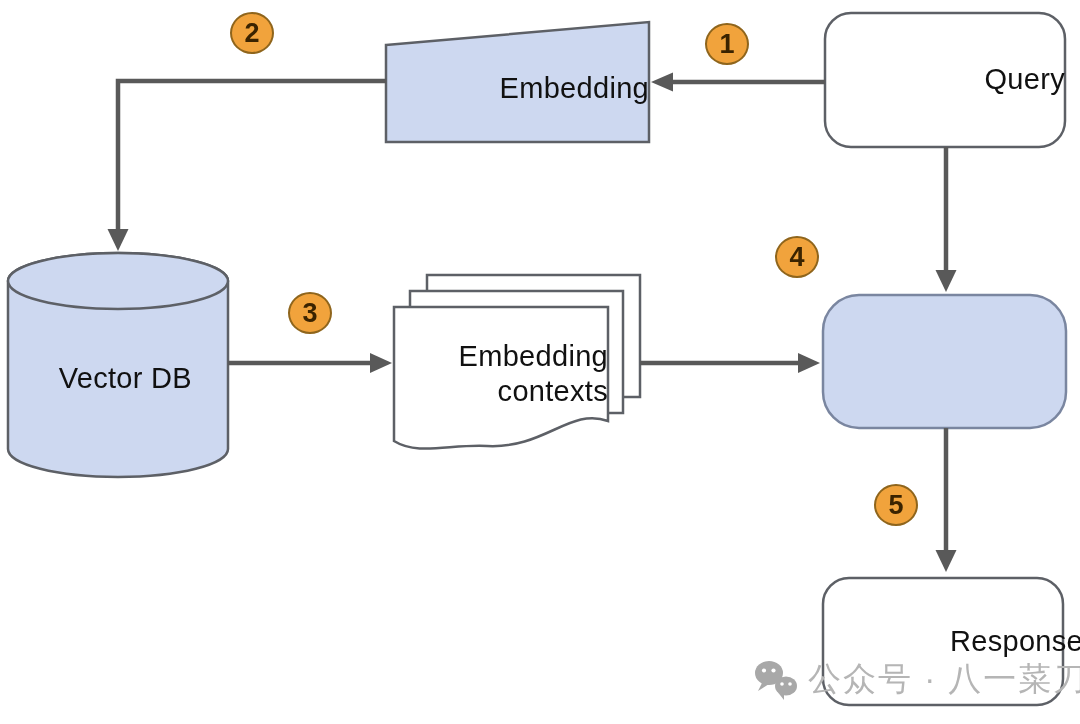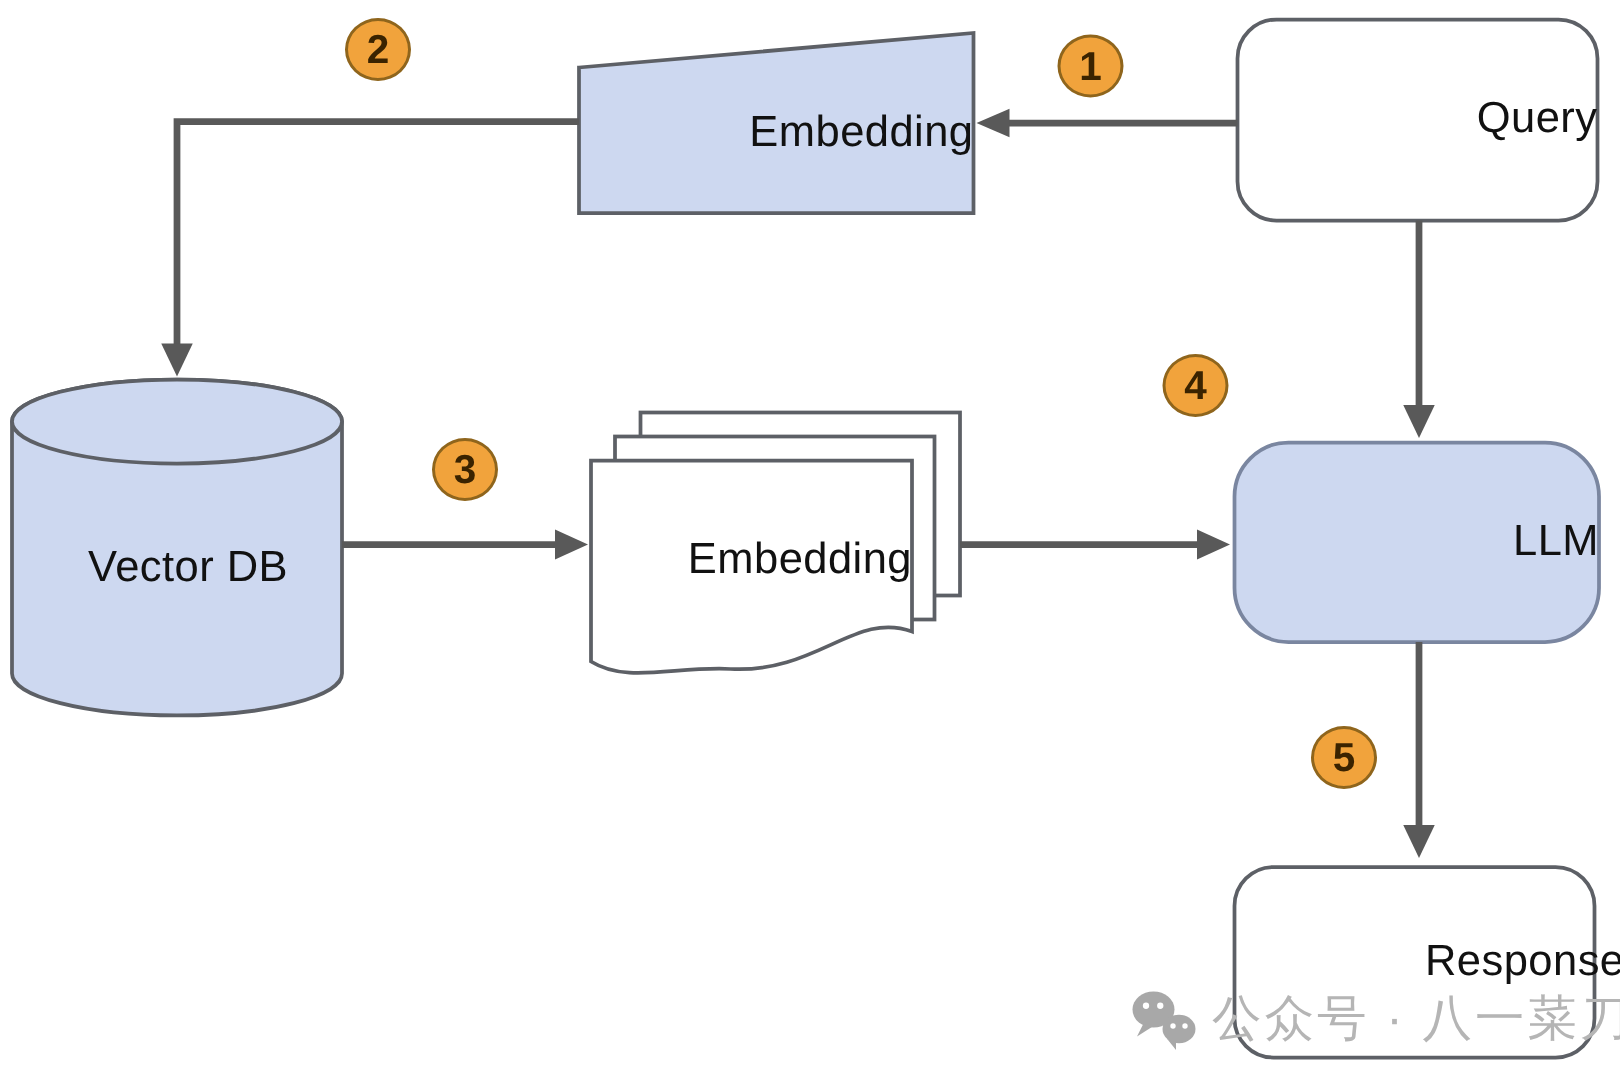--- a/index.html
+++ b/index.html
@@ -88,25 +88,23 @@
   <div class="node-label" style="left:386px; top:35px; width:263px; height:107px;">
     <span>Embedding</span>
   </div>
 
   <div class="node-label" style="left:8px; top:281px; width:184px; height:196px;">
     <span>Vector DB</span>
   </div>
 
   <div class="node-label" style="left:394px; top:307px; width:214px; height:134px;">
     <span>Embedding</span>
+    <span>contexts</span>
   </div>
 
-  <div class="node-label" style="left:823px; top:295px; width:243px; height:133px;">
-    <span>LLM</span>
-  </div>
 
   <div class="node-label" style="left:823px; top:578px; width:240px; height:127px;padding-left:20px;">
     <span>Response</span>
   </div>
 
   <div class="badge" style="left:705px; top:23px;">
     <span>1</span>
   </div>
   <div class="badge" style="left:230px; top:12px;">
     <span>2</span>

